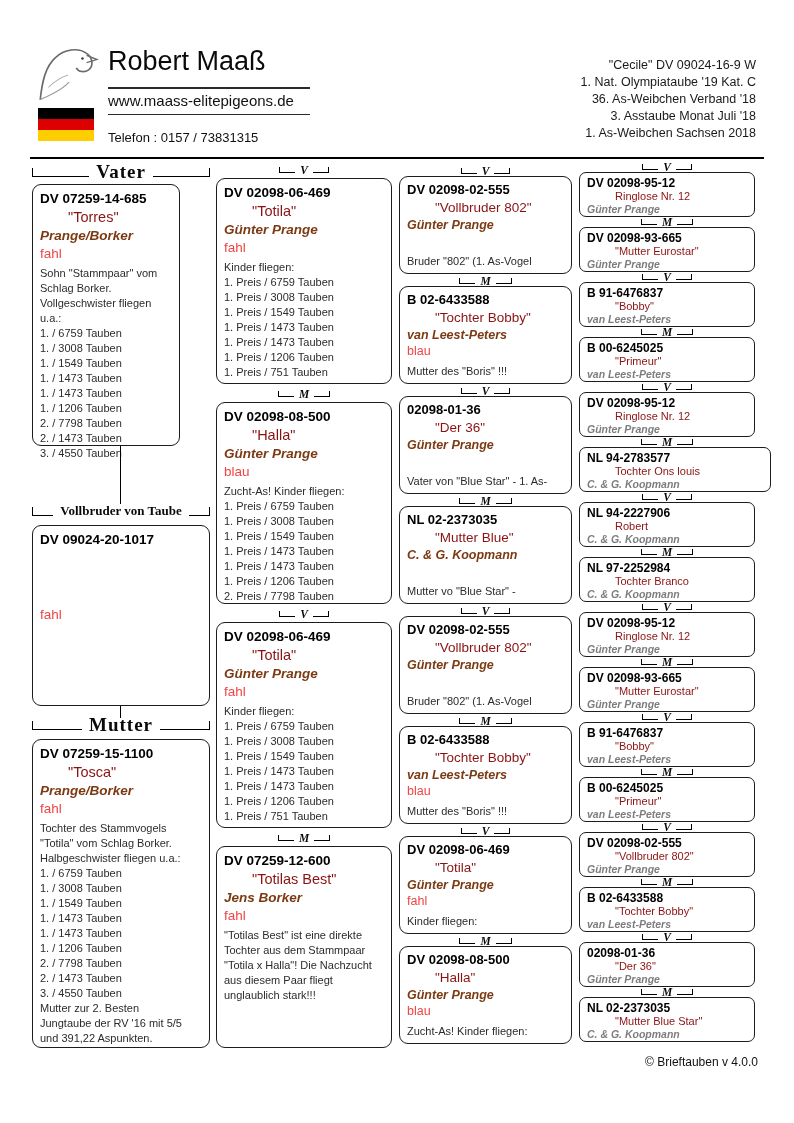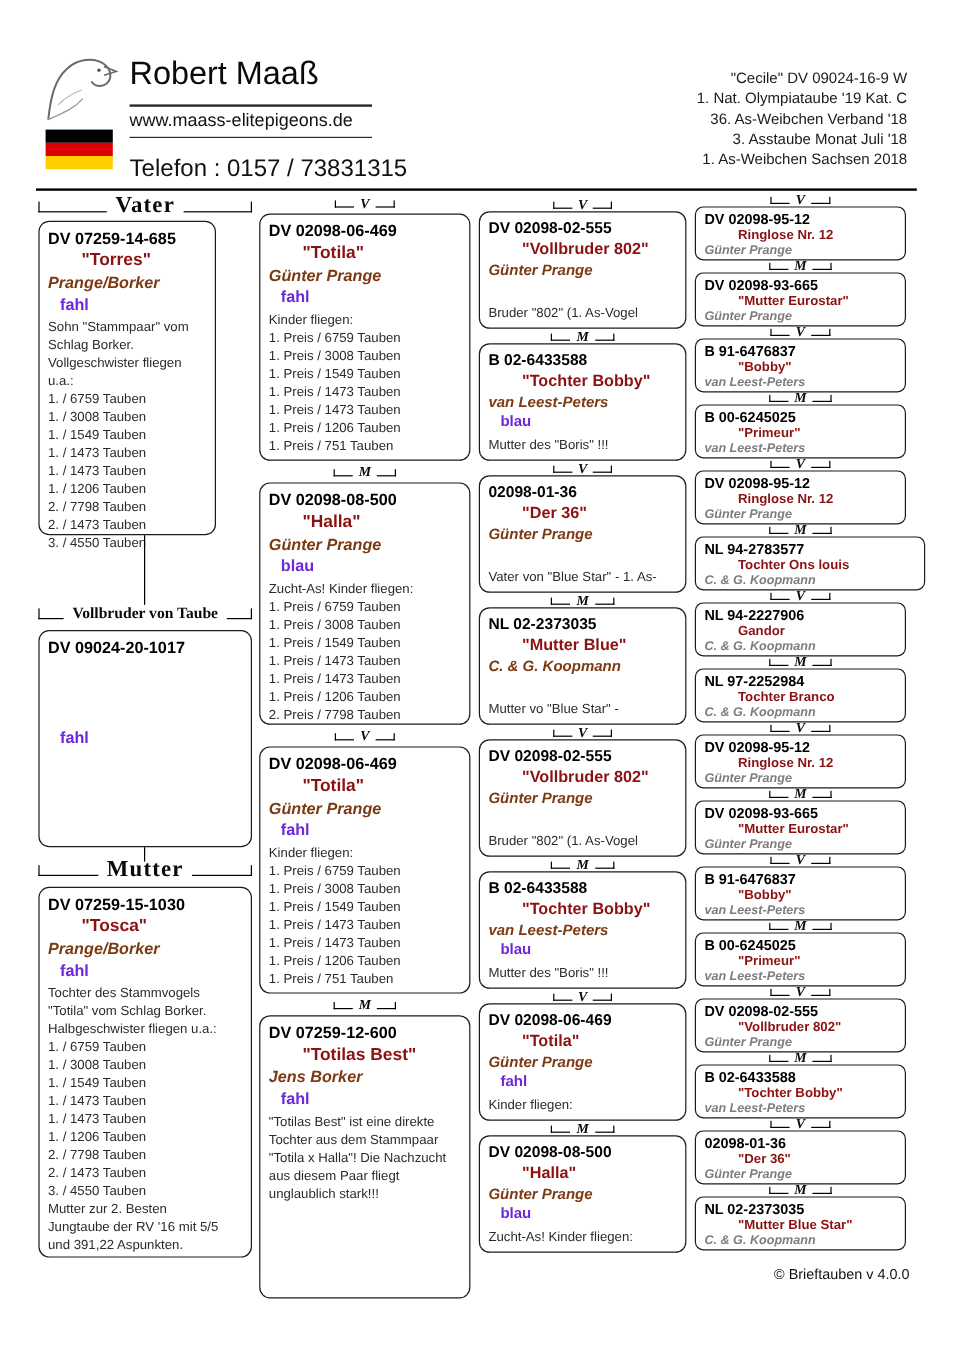--- a/index.html
+++ b/index.html
@@ -10,21 +10,21 @@
   
   .logo { position:absolute; left:34px; top:46px; width:66px; height:58px; }
   .flag { position:absolute; left:38px; top:108px; width:56px; height:33px;
           display:flex; flex-direction:column; }
   .flag div { flex:1; }
   .flag .f1 { background:#000; } .flag .f2 { background:#dd0000; } .flag .f3 { background:#ffce00; }
   .brand { position:absolute; left:108px; top:46px; font-size:27px; font-weight:400; color:#0a0a0a; }
   .hline { position:absolute; border-top:2px solid #2a2a2a; }
   .hline.thin { border-top-width:1px; }
   .website { position:absolute; left:108px; top:92px; font-size:15px; color:#111; }
-  .phone { position:absolute; left:108px; top:130px; font-size:20px; color:#111; }
+  .phone { position:absolute; left:108px; top:130px; font-size:13px; color:#111; }
   .hdr-right { position:absolute; right:38px; top:57px; text-align:right;
                font-size:12.5px; line-height:17px; color:#1a1a1a; }
   .sep { position:absolute; left:30px; top:157px; width:734px; border-top:2.5px solid #000; }
   .footer { position:absolute; right:36px; top:1055px; font-size:12px; color:#111; }
 
   
   .fancy { position:absolute; display:flex; align-items:center; justify-content:center;
            font-family:"Liberation Serif", serif; font-weight:700; color:#0a0a0a; }
   .fancy::before, .fancy::after { content:""; flex:1; height:8px; border-bottom:1px solid #000; }
   .fancy::before { border-left:1px solid #000; margin-right:7px; }
@@ -37,23 +37,23 @@
             font-family:"Liberation Serif", serif; font-style:italic; font-weight:700;
             font-size:11.5px; color:#0a0a0a; }
   .marker::before, .marker::after { content:""; width:15px; height:5px; border-bottom:1px solid #000; }
   .marker::before { margin-right:5px; border-left:1px solid #000; }
   .marker::after  { margin-left:5px; border-right:1px solid #000; }
 
   
   .box { position:absolute; background:#fff; border:1.6px solid #1c1c1c; border-radius:9px;
          padding:5px 7px; display:flex; flex-direction:column; }
   .ring      { font-size:13.5px; font-weight:700; color:#000; line-height:17px; }
-  .pname     { font-size:14.5px; font-weight:700; color:#8b1212; line-height:19px; margin-top:1px;padding-left:28px; }
+  .pname     { font-size:14.5px; font-weight:400; color:#8b1212; line-height:19px; margin-top:1px;padding-left:28px; }
   .breeder   { font-size:13.5px; font-weight:700; color:#7b3a12; line-height:18px;font-style:italic; }
-  .colorword { font-size:13.5px; font-weight:700; color:#6d28d9; line-height:18px;margin-left:10px; }
+  .colorword { font-size:13.5px; font-weight:400; color:#ef4444; line-height:18px; }
   .desc { font-size:11px; color:#2b2b2b; line-height:15px; margin-top:3px; white-space:pre-line; }
   .note { font-size:11px; color:#2b2b2b; line-height:14px; margin-top:auto; white-space:pre-line; }
 
   .g3 .ring { font-size:13px; line-height:16px; }
   .g3 .pname { font-size:13.5px; line-height:18px; }
   .g3 .breeder { font-size:12.5px; line-height:16px; }
   .g3 .colorword { font-size:12.5px; line-height:16px; }
 
   .g4 { padding:3px 7px; border-radius:7px; }
   .g4 .ring { font-size:12px; line-height:14px; }
@@ -121,21 +121,21 @@
 
   <div class="box" style="left:32px;top:525px;width:178px;height:181px">
     <div class="ring">DV 09024-20-1017</div>
     <div class="colorword" style="margin-top:58px">fahl</div>
   </div>
 
   <div class="vline" style="left:120px;top:706px;height:12px"></div>
   <div class="fancy big" style="left:32px;top:715px;width:178px;height:20px">Mutter</div>
 
   <div class="box" style="left:32px;top:739px;width:178px;height:309px">
-    <div class="ring">DV 07259-15-1030</div>
+    <div class="ring">DV 07259-15-1100</div>
     <div class="pname">"Tosca"</div>
     <div class="breeder">Prange/Borker</div>
     <div class="colorword">fahl</div>
     <div class="desc">Tochter des Stammvogels
 "Totila" vom Schlag Borker.
 Halbgeschwister fliegen u.a.:
 1. / 6759 Tauben
 1. / 3008 Tauben
 1. / 1549 Tauben
 1. / 1473 Tauben
@@ -191,21 +191,21 @@
 1. Preis / 6759 Tauben
 1. Preis / 3008 Tauben
 1. Preis / 1549 Tauben
 1. Preis / 1473 Tauben
 1. Preis / 1473 Tauben
 1. Preis / 1206 Tauben
 1. Preis / 751 Tauben</div>
   </div>
 
   <div class="marker" style="left:216px;top:832px;width:176px">M</div>
-  <div class="box" style="left:216px;top:846px;width:176px;height:236px">
+  <div class="box" style="left:216px;top:846px;width:176px;height:202px">
     <div class="ring">DV 07259-12-600</div>
     <div class="pname">"Totilas Best"</div>
     <div class="breeder">Jens Borker</div>
     <div class="colorword">fahl</div>
     <div class="desc">"Totilas Best" ist eine direkte
 Tochter aus dem Stammpaar
 "Totila x Halla"! Die Nachzucht
 aus diesem Paar fliegt
 unglaublich stark!!!</div>
   </div>
@@ -320,21 +320,21 @@
   <div class="marker" style="left:579px;top:436px;width:176px">M</div>
   <div class="box g4" style="left:579px;top:447px;width:192px;height:45px">
     <div class="ring">NL 94-2783577</div>
     <div class="pname">Tochter Ons louis</div>
     <div class="breeder">C. &amp; G. Koopmann</div>
   </div>
 
   <div class="marker" style="left:579px;top:491px;width:176px">V</div>
   <div class="box g4" style="left:579px;top:502px;width:176px;height:45px">
     <div class="ring">NL 94-2227906</div>
-    <div class="pname">Gandor</div>
+    <div class="pname">Robert</div>
     <div class="breeder">C. &amp; G. Koopmann</div>
   </div>
 
   <div class="marker" style="left:579px;top:546px;width:176px">M</div>
   <div class="box g4" style="left:579px;top:557px;width:176px;height:45px">
     <div class="ring">NL 97-2252984</div>
     <div class="pname">Tochter Branco</div>
     <div class="breeder">C. &amp; G. Koopmann</div>
   </div>
 

